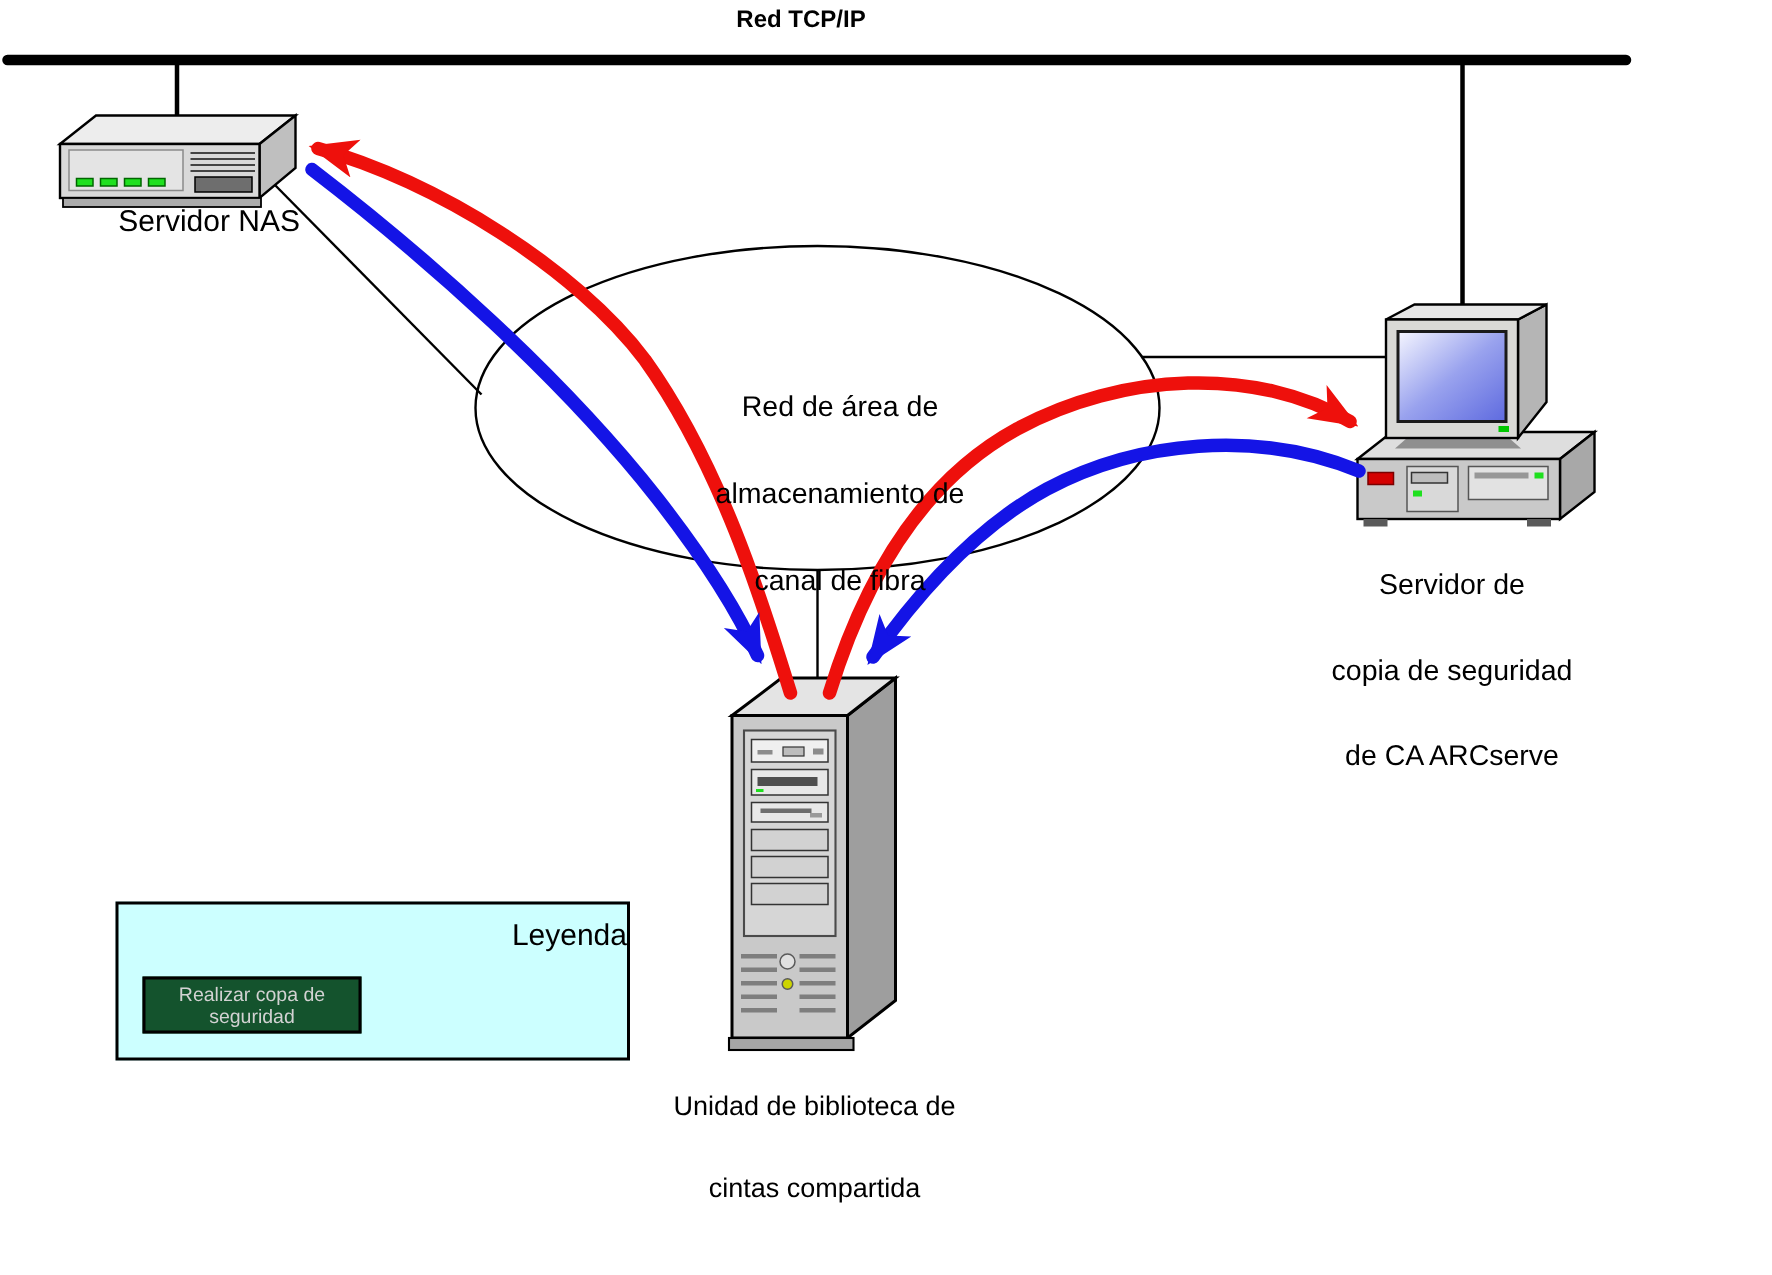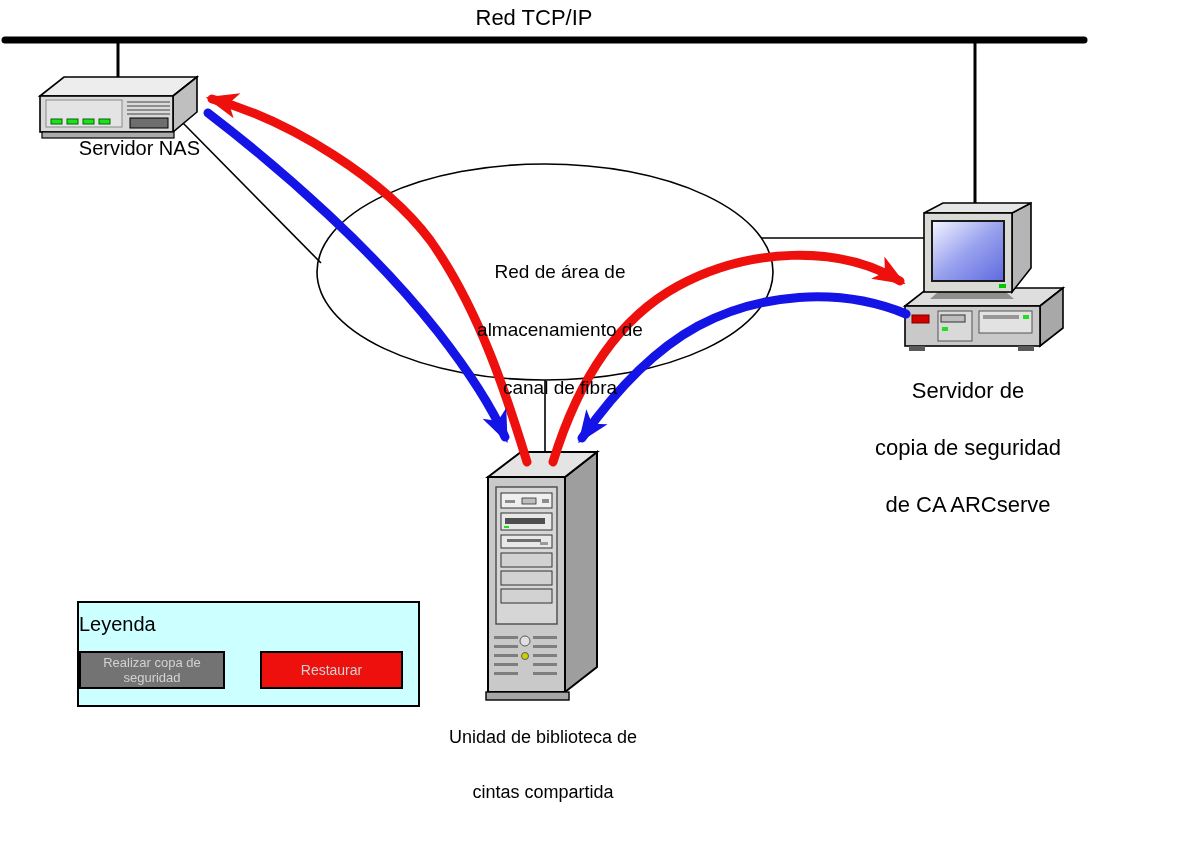--- a/index.html
+++ b/index.html
@@ -4,46 +4,46 @@
 <style>
   html,body { margin:0; padding:0; background:#ffffff; }
   #canvas {
     position:relative; width:1181px; height:850px;
     background:#ffffff; overflow:hidden;
     font-family:"Liberation Sans", sans-serif; color:#000;
   }
   #diagram-svg { position:absolute; left:0; top:0; }
   .label { position:absolute; text-align:center; line-height:1.3; }
   .lbl-line { display:block;margin-top:32px; }
-  #net-title   { left:424px; top:4px;   width:220px; font-size:22px; }
+  #net-title   { left:424px; top:4px;   width:220px; font-size:16px;font-weight:bold; }
   #nas-label   { left:30px;  top:135px; width:170px; font-size:20px; text-align:right; padding-left:10px; box-sizing:border-box;}
   #san-label   { left:420px; top:227px; width:280px; font-size:19px; line-height:26px; }
-  #srv-label   { left:848px; top:346px; width:240px; font-size:22px; line-height:25px; }
+  #srv-label   { left:848px; top:346px; width:240px; font-size:19px; line-height:25px; }
   #lib-label   { left:423px; top:694px; width:240px; font-size:18px; line-height:23px; }
 
   
   .flow { fill:none; stroke-width:9; stroke-linecap:round; }
   .flow-backup  { stroke:#1414E6; }
   .flow-restore { stroke:#EE100C; }
   .head-backup  { fill:#1414E6; }
   .head-restore { fill:#EE100C; }
   .thin { stroke:#000; stroke-width:1.6; fill:none; }
 
   
   #legend {
     position:absolute; left:77px; top:601px; width:343px; height:106px;
     background:#CCFFFF; border:2px solid #000; box-sizing:border-box;
   }
-  #legend-title { position:absolute; left:0; top:10px; width:100%; text-align:left; font-size:20px; }
+  #legend-title { position:absolute; left:0; top:10px; width:100%; text-align:right; font-size:20px; }
   .legend-chip {
     position:absolute; top:48px; height:38px; box-sizing:border-box;
     border:2px solid #000; color:#D2D2D2; display:flex; align-items:center;
     justify-content:center; text-align:center;
   }
-  #legend-backup  { left:0;  width:146px; background:#737373; font-size:13px; line-height:15px; padding:0 8px; }
+  #legend-backup  { left:16px;  width:146px; background:#14532d; font-size:13px; line-height:15px; padding:0 8px; }
   #legend-restore { left:181px; width:143px; background:#EE100C; font-size:14px; }
 </style>
 </head>
 <body>
 
 <div id="canvas">
 
   <svg id="diagram-svg" width="1181" height="850" viewBox="0 0 1181 850">
     <defs>
       <linearGradient id="scrGrad" x1="0" y1="0" x2="1" y2="1">
@@ -166,18 +166,15 @@
   <div class="label" id="lib-label">
     <span class="lbl-line">Unidad de biblioteca de</span>
     <span class="lbl-line">cintas compartida</span>
   </div>
 
   <div id="legend">
     <div id="legend-title">Leyenda</div>
     <div class="legend-chip" id="legend-backup">
       <span>Realizar copa de seguridad</span>
     </div>
-    <div class="legend-chip" id="legend-restore">
-      <span>Restaurar</span>
-    </div>
   </div>
 
 </div>
 
 </body></html>

